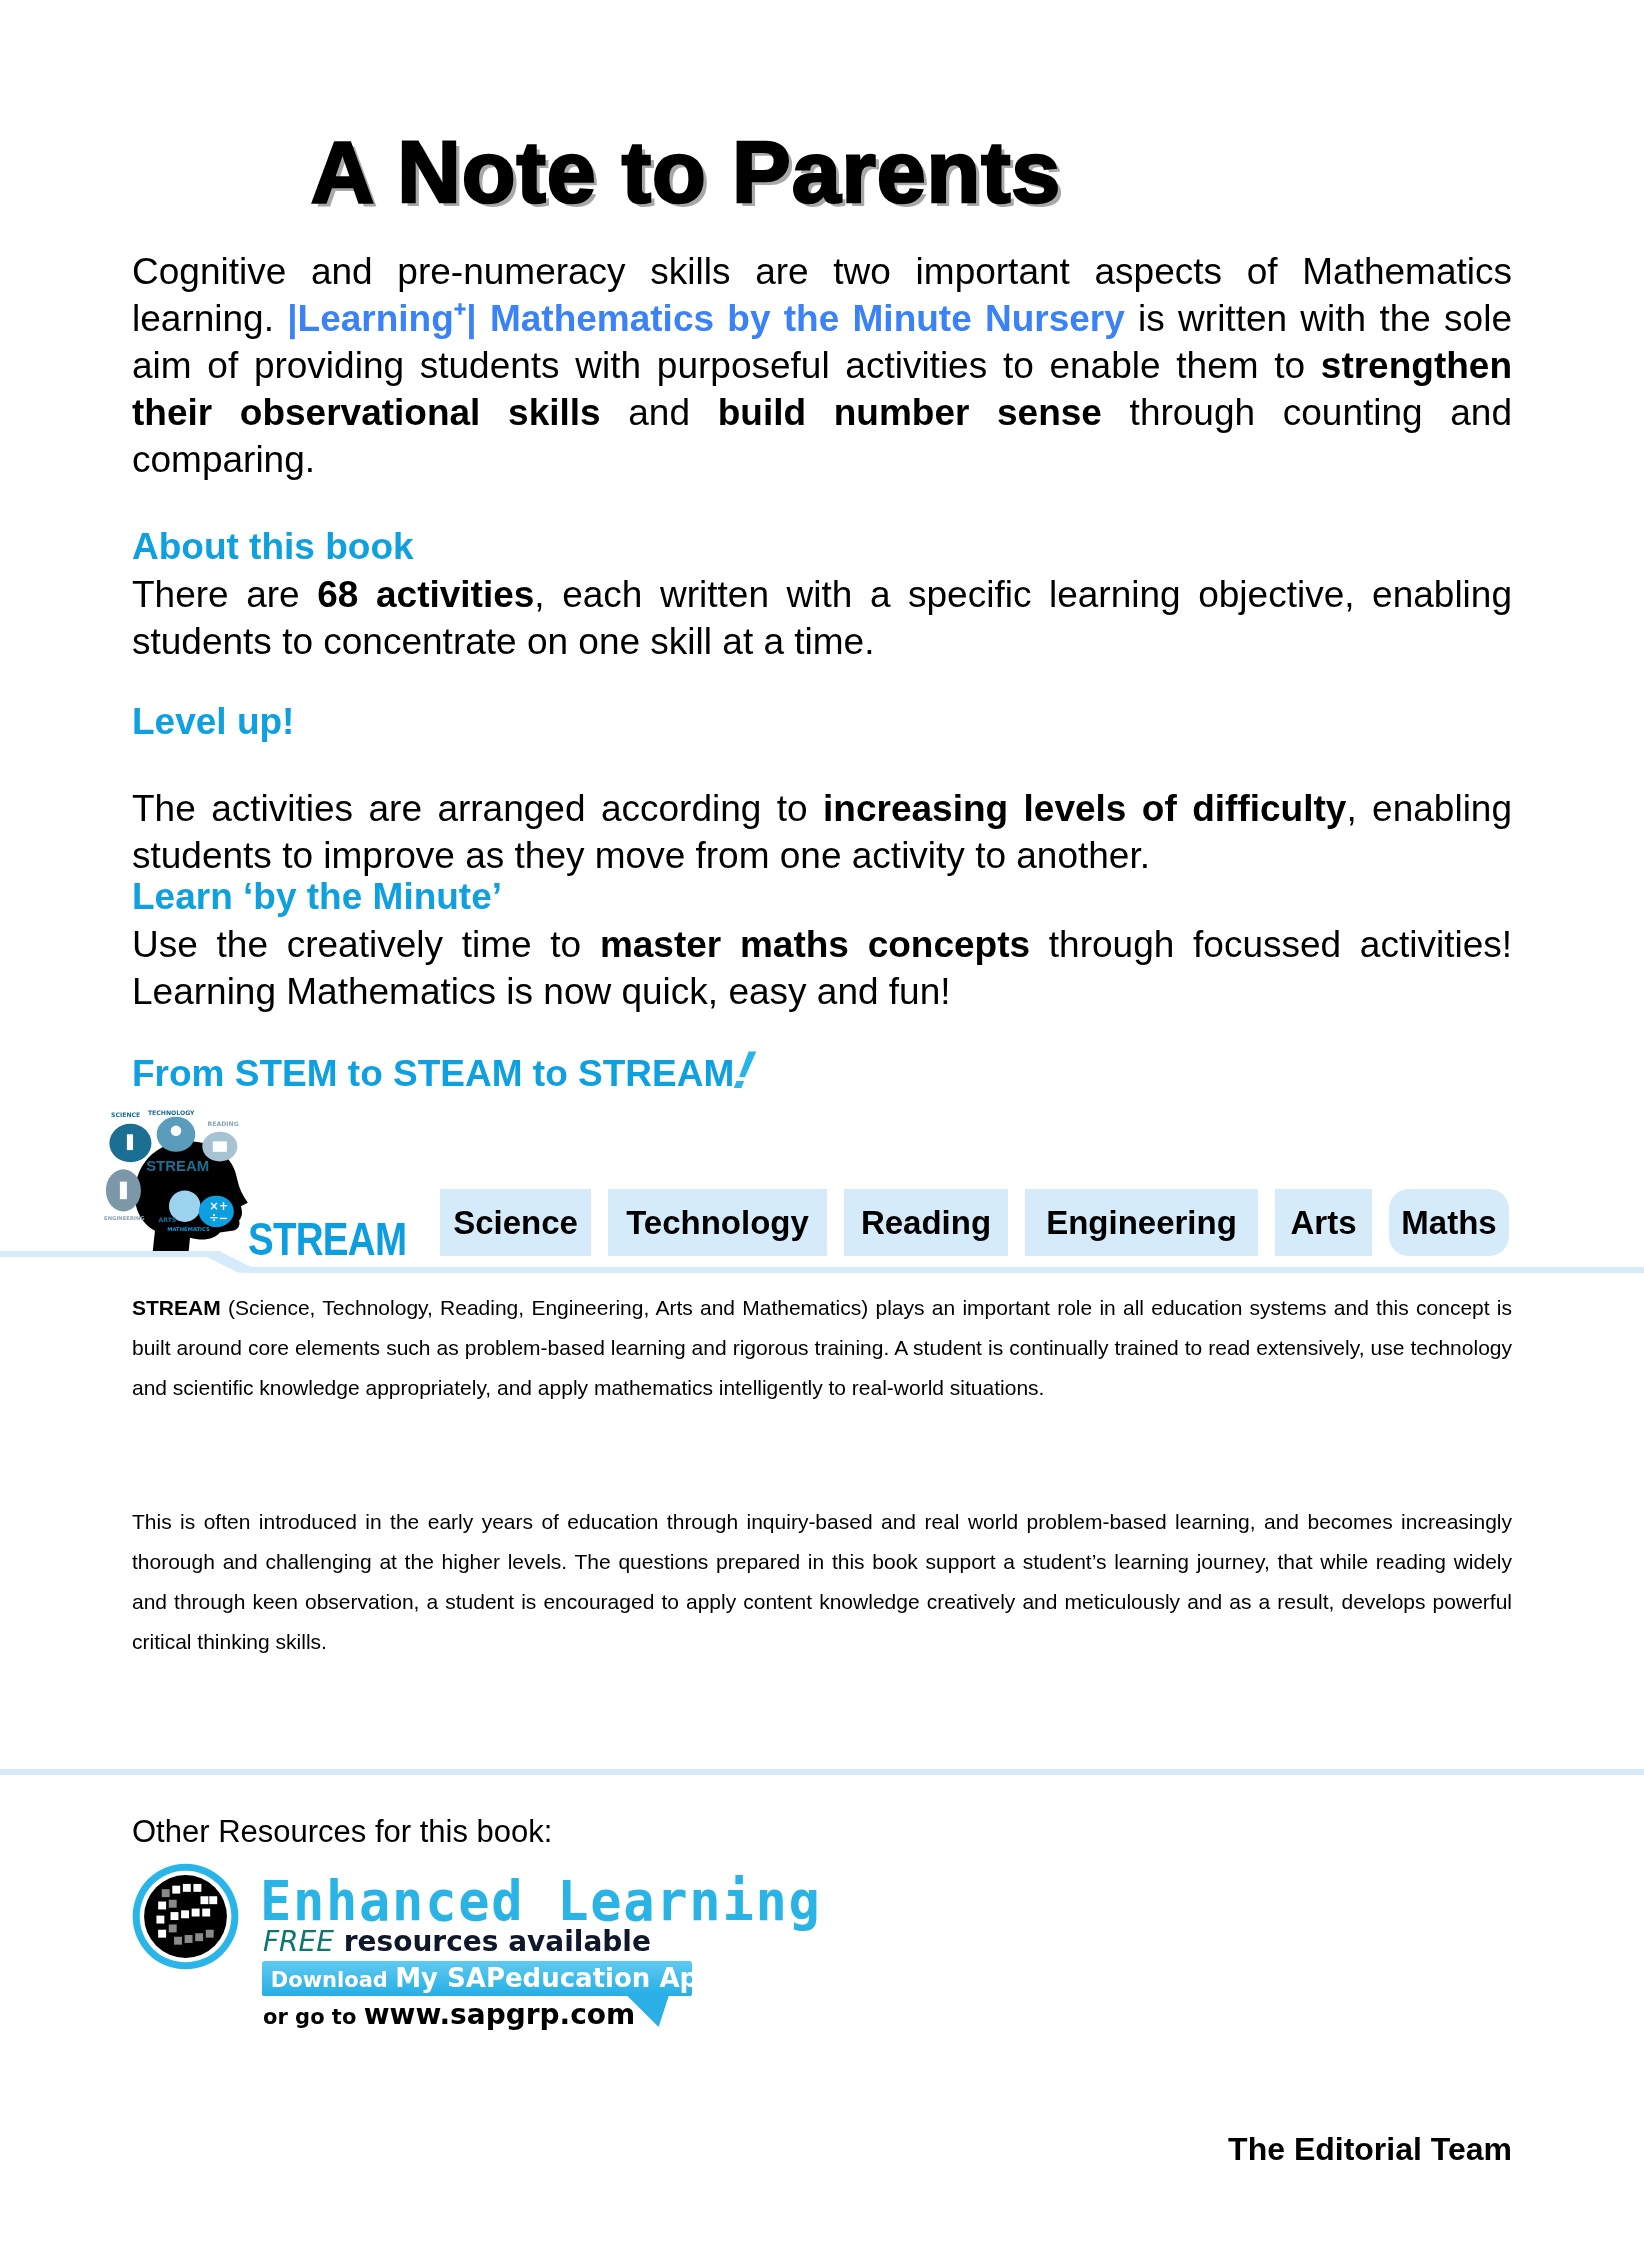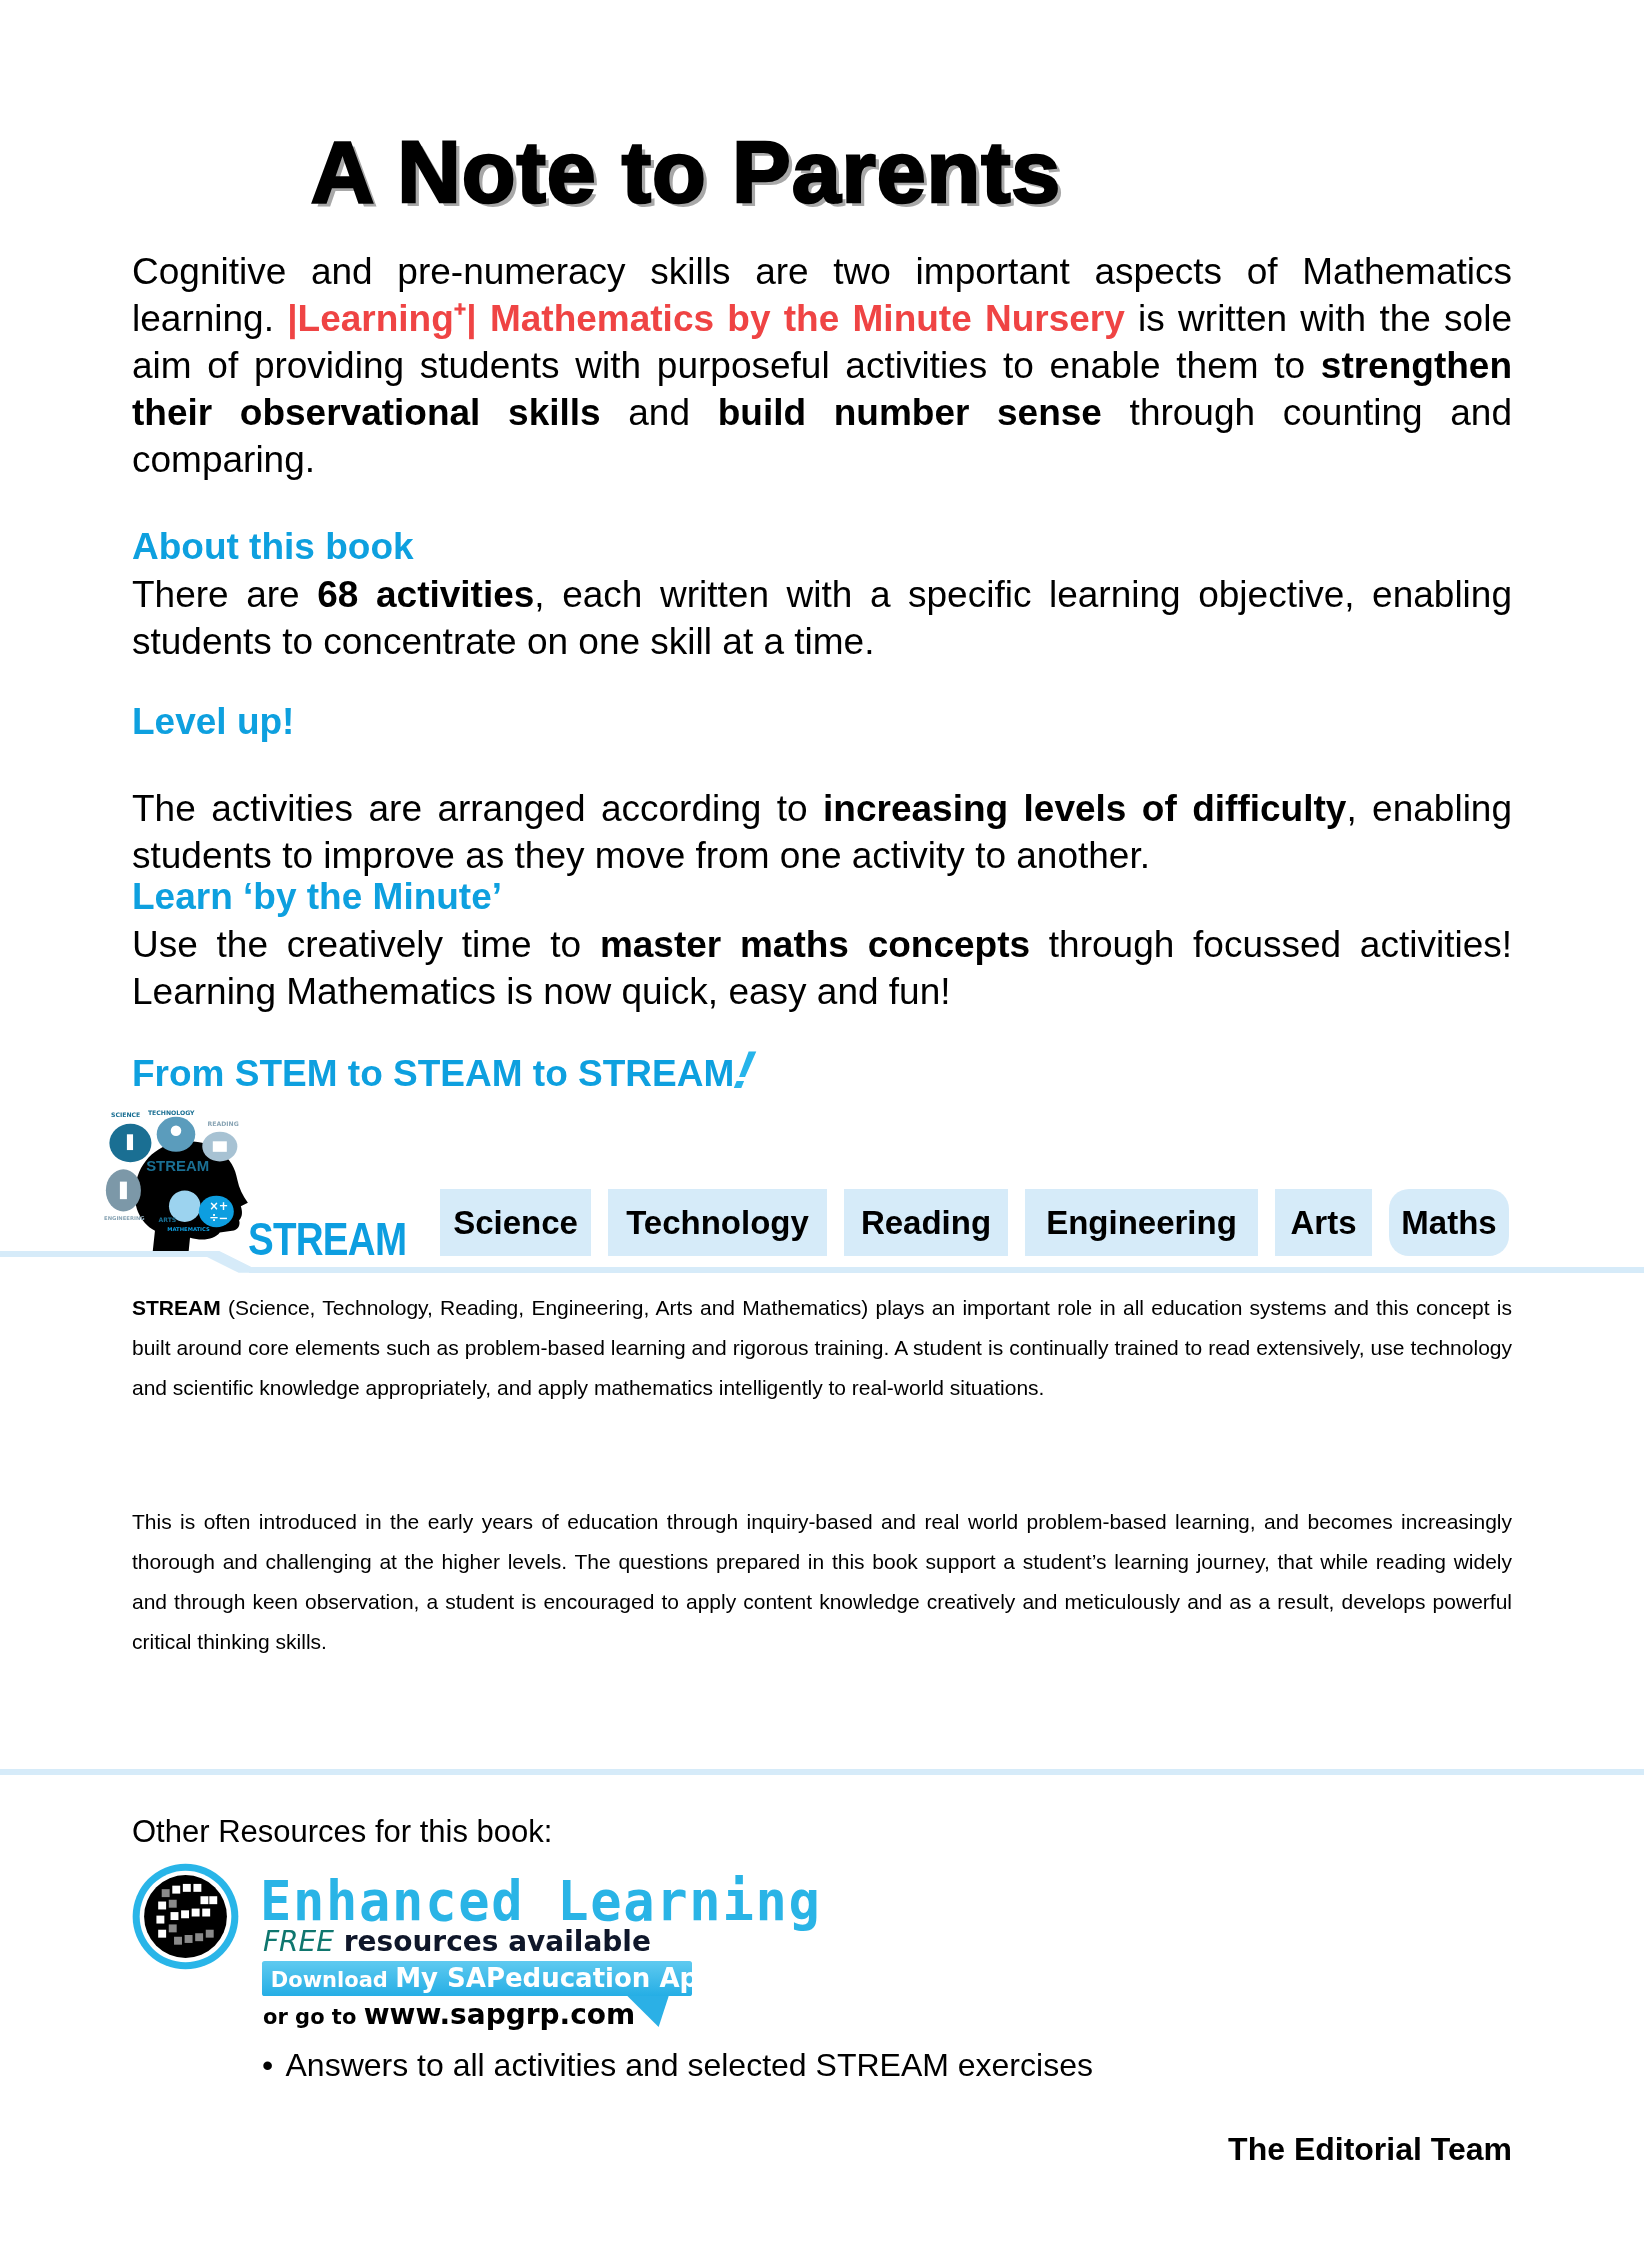--- a/index.html
+++ b/index.html
@@ -10,21 +10,21 @@
   
   .title { left: 0; top: 121px; width: 1372px; text-align: center;
            font-family: "Liberation Sans", sans-serif; font-weight: 700;
            font-size: 88px; letter-spacing: 0.9px; color: #000;
            text-shadow: 4.4px 4.4px 0 #a8a8a8; -webkit-text-stroke: 2.6px #000; }
 
   
   .para { left: 132px; width: 1380px; font-size: 37px; line-height: 47px;
           text-align: justify; text-align-last: left; }
   .para b { font-weight: 700; }
-  .para .book { color: #ef4444; font-weight: 700; }
+  .para .book { color: #3b82f6; font-weight: 700; }
   .heading { left: 132px; font-size: 37px; font-weight: 700; color: #0ea0df; line-height: 47px; }
   .stem-heading .bang { display: inline-block; color: #27b4ea; font-size: 53px;
                         font-style: italic; transform: skewX(-12deg) translateY(1.8px);
                         margin-left: 1.8px; line-height: 35px; }
 
   .small-para { left: 132px; width: 1380px; font-size: 21px; line-height: 40px;
                 text-align: justify; text-align-last: left; }
   .small-para b { font-weight: 700; }
 
   
@@ -155,17 +155,16 @@
   </g>
 </svg>
 
 <div class="abs el-title">Enhanced Learning</div>
 <div class="abs el-free"><span class="free">FREE</span><span class="rest"> resources available</span></div>
 <div class="abs el-tail"></div>
 <div class="abs el-banner"><span>Download </span><span class="big">My SAPeducation App</span></div>
 <div class="abs el-url"><span>or go to </span><span class="url">www.sapgrp.com</span></div>
 
 <ul class="abs bullets">
-  <li>Answers to all activities and selected STREAM exercises</li>
 </ul>
 
 <div class="abs signoff">The Editorial Team</div>
 
 
 </body></html>

